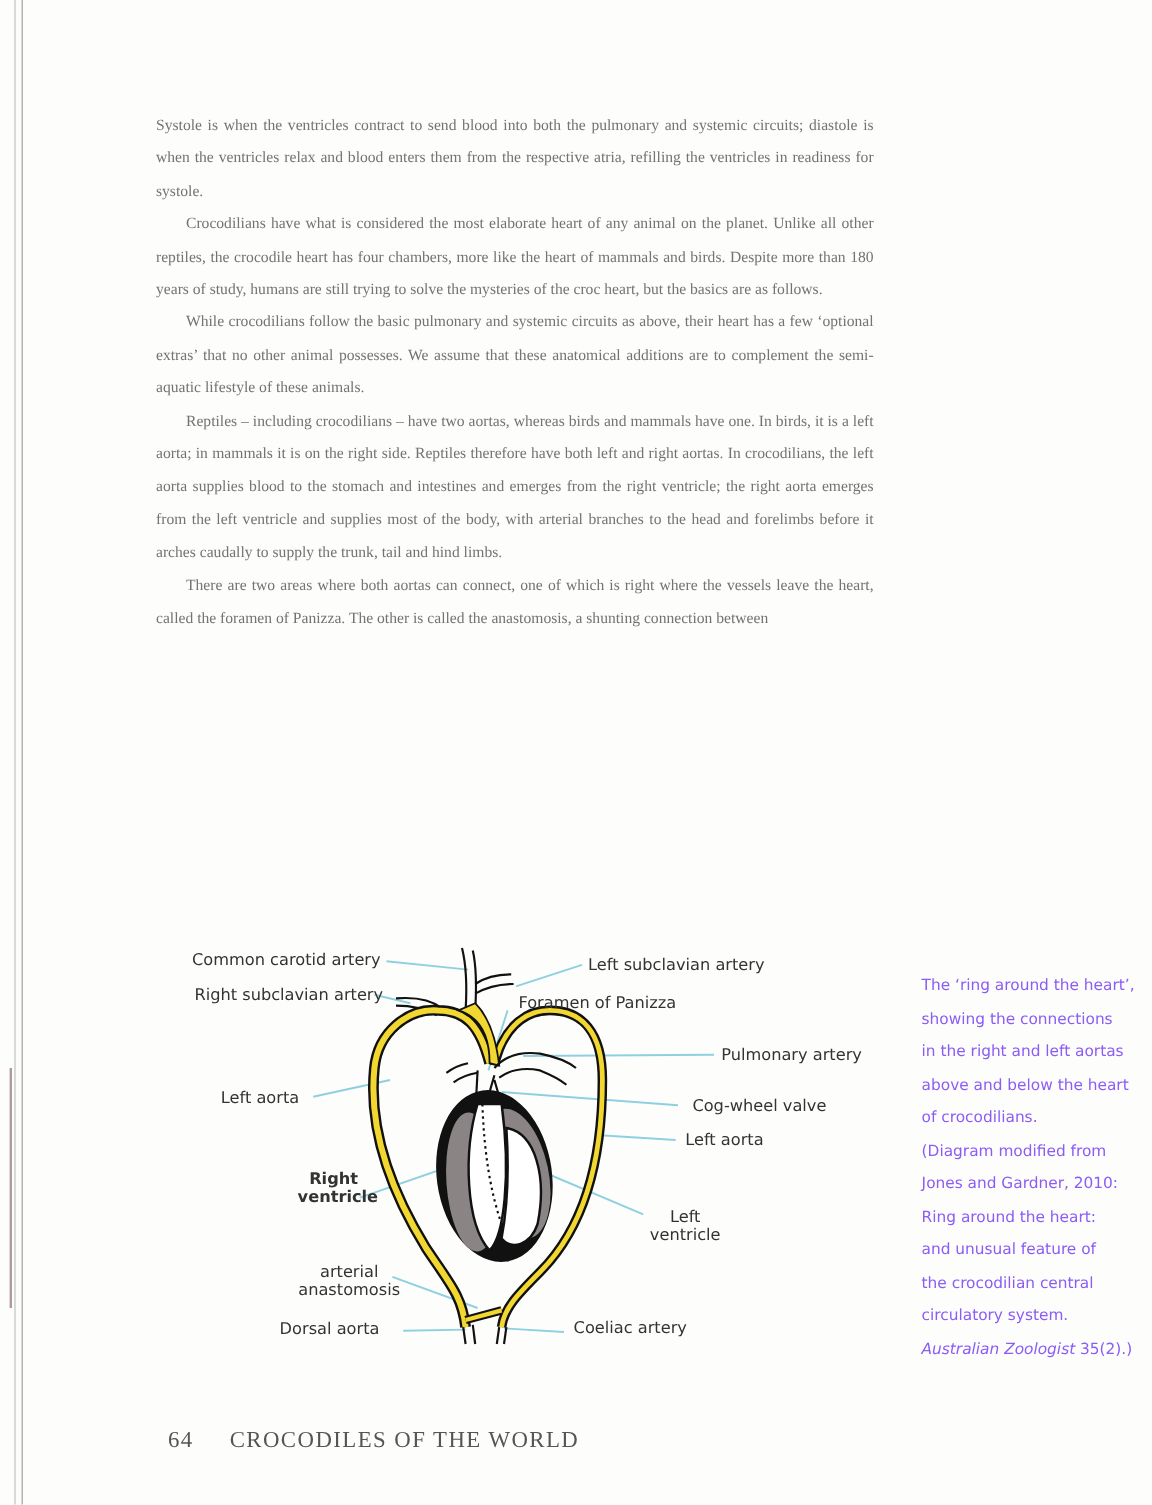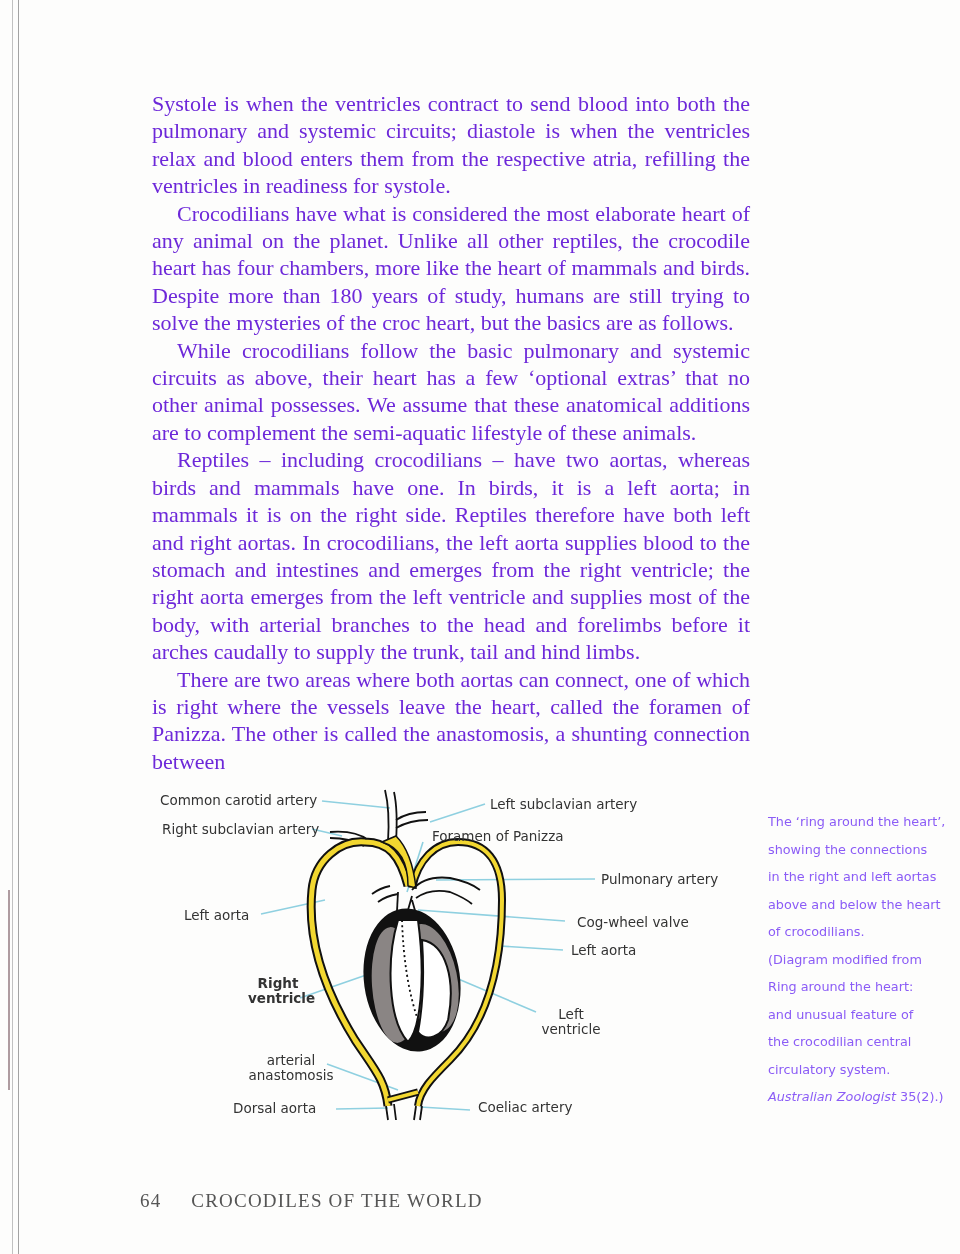--- a/index.html
+++ b/index.html
@@ -9,23 +9,23 @@
       font-family: "Liberation Serif", "DejaVu Serif", serif;
       color: #2a2a2a;
     }
     .binding-edge { position: absolute; left: 0; top: 0; width: 22px; height: 1254px; }
     .edge-line { position: absolute; top: 0; width: 1px; background: #9a9a9a; }
     .edge-line.a { left: 12px; height: 1254px; opacity: .6; }
     .edge-line.b { left: 18px; height: 1254px; background: #8c8c8c; opacity: .8; }
     .edge-mark { position: absolute; left: 8px; top: 890px; width: 2px; height: 200px; background: #7a5a62; opacity: .6; }
 
     .body-text {
-      position: absolute; left: 152px; top: 90px; width: 598px;
-      font-size: 22px; line-height: 27.4px; text-align: justify;
-      color: #6d28d9;
+      position: absolute; left: 130px; top: 90px; width: 598px;
+      font-size: 13px; line-height: 27.4px; text-align: justify;
+      color: #737373;
     }
     .body-text p { margin: 0; text-indent: 25px; }
     .body-text p.first { text-indent: 0; }
 
     .diagram { position: absolute; left: 150px; top: 780px; width: 600px; height: 350px; }
     .diagram svg { position: absolute; left: 0; top: 0; }
     .lbl {
       position: absolute; font-family: "DejaVu Sans", "Liberation Sans", sans-serif;
       font-size: 13.5px; color: #333; white-space: nowrap; line-height: 15px;
     }
@@ -152,20 +152,21 @@
   <div class="lbl" style="left:328px;top:320px;">Coeliac artery</div>
 </div>
 
 <div class="caption">
   <div>The ‘ring around the heart’,</div>
   <div>showing the connections</div>
   <div>in the right and left aortas</div>
   <div>above and below the heart</div>
   <div>of crocodilians.</div>
   <div>(Diagram modified from</div>
+  <div>Jones and Gardner, 2010:</div>
   <div>Ring around the heart:</div>
   <div>and unusual feature  of</div>
   <div>the crocodilian central</div>
   <div>circulatory system.</div>
   <div><span class="it">Australian Zoologist</span><span> 35(2).)</span></div>
 </div>
 
 <div class="folio">
   <span class="num">64</span>
   <span>CROCODILES OF THE WORLD</span>

